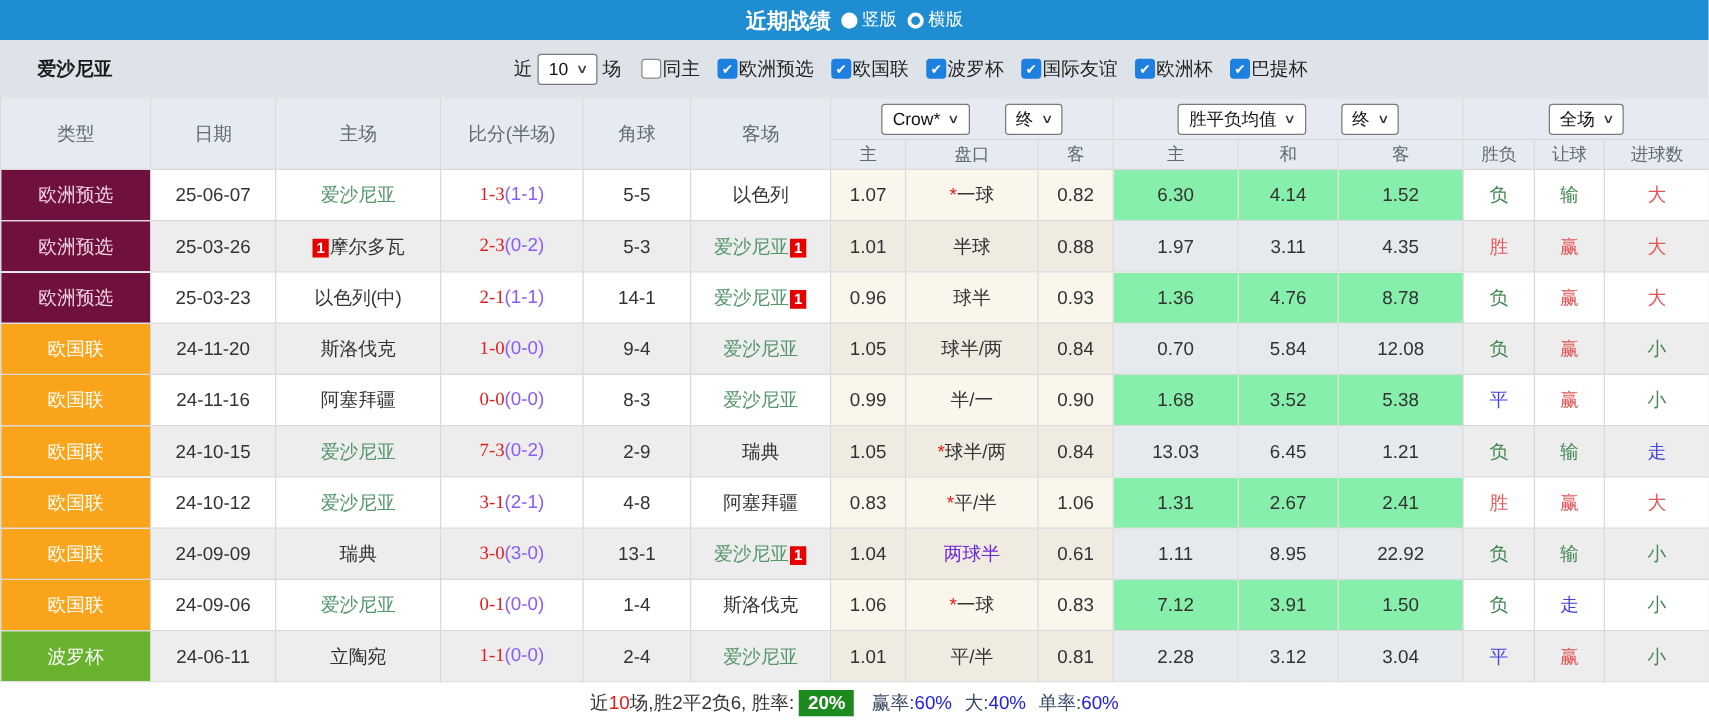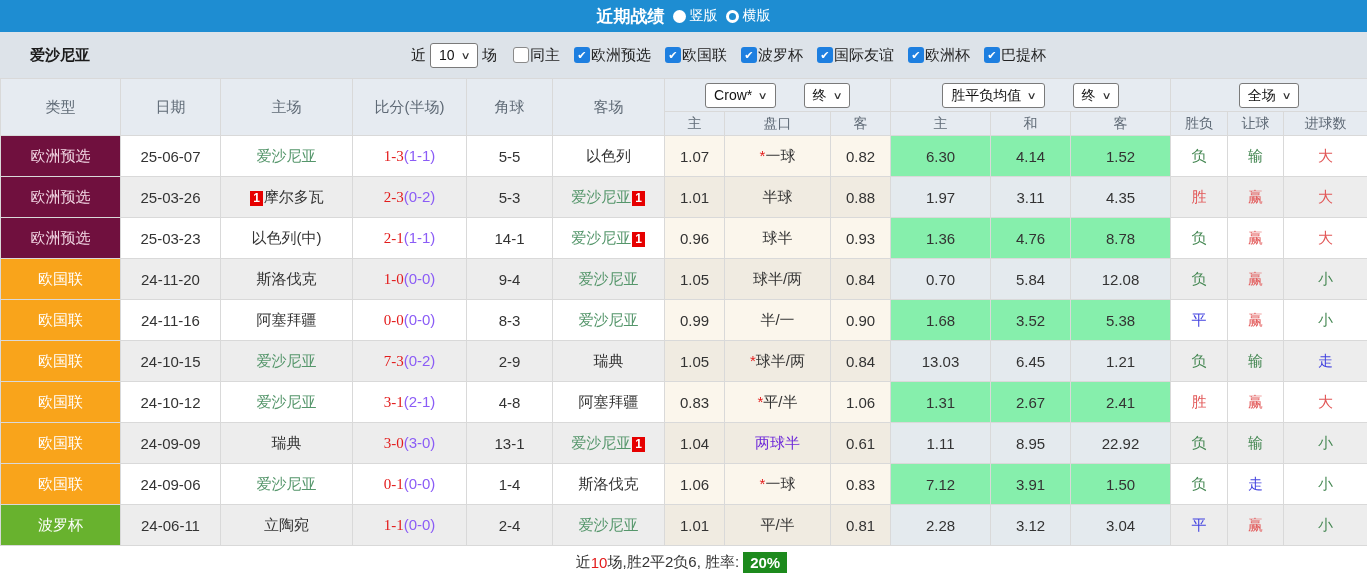--- a/index.html
+++ b/index.html
@@ -367,13 +367,14 @@
     <td class="res g">小</td>
   </tr>
     </tbody>
 </table>
 
 <div class="footer">
   <span>近</span>
     <span class="red">10</span>
     <span>场,胜2平2负6, 胜率:</span>
     <span class="pct-badge">20%</span>
+  <span id="footer-stats"><span class="stat"><span>赢率:</span><span class="val">60%</span></span><span class="stat"><span>大:</span><span class="val">40%</span></span><span class="stat"><span>单率:</span><span class="val">60%</span></span></span>
 </div>
 
 </body></html>

